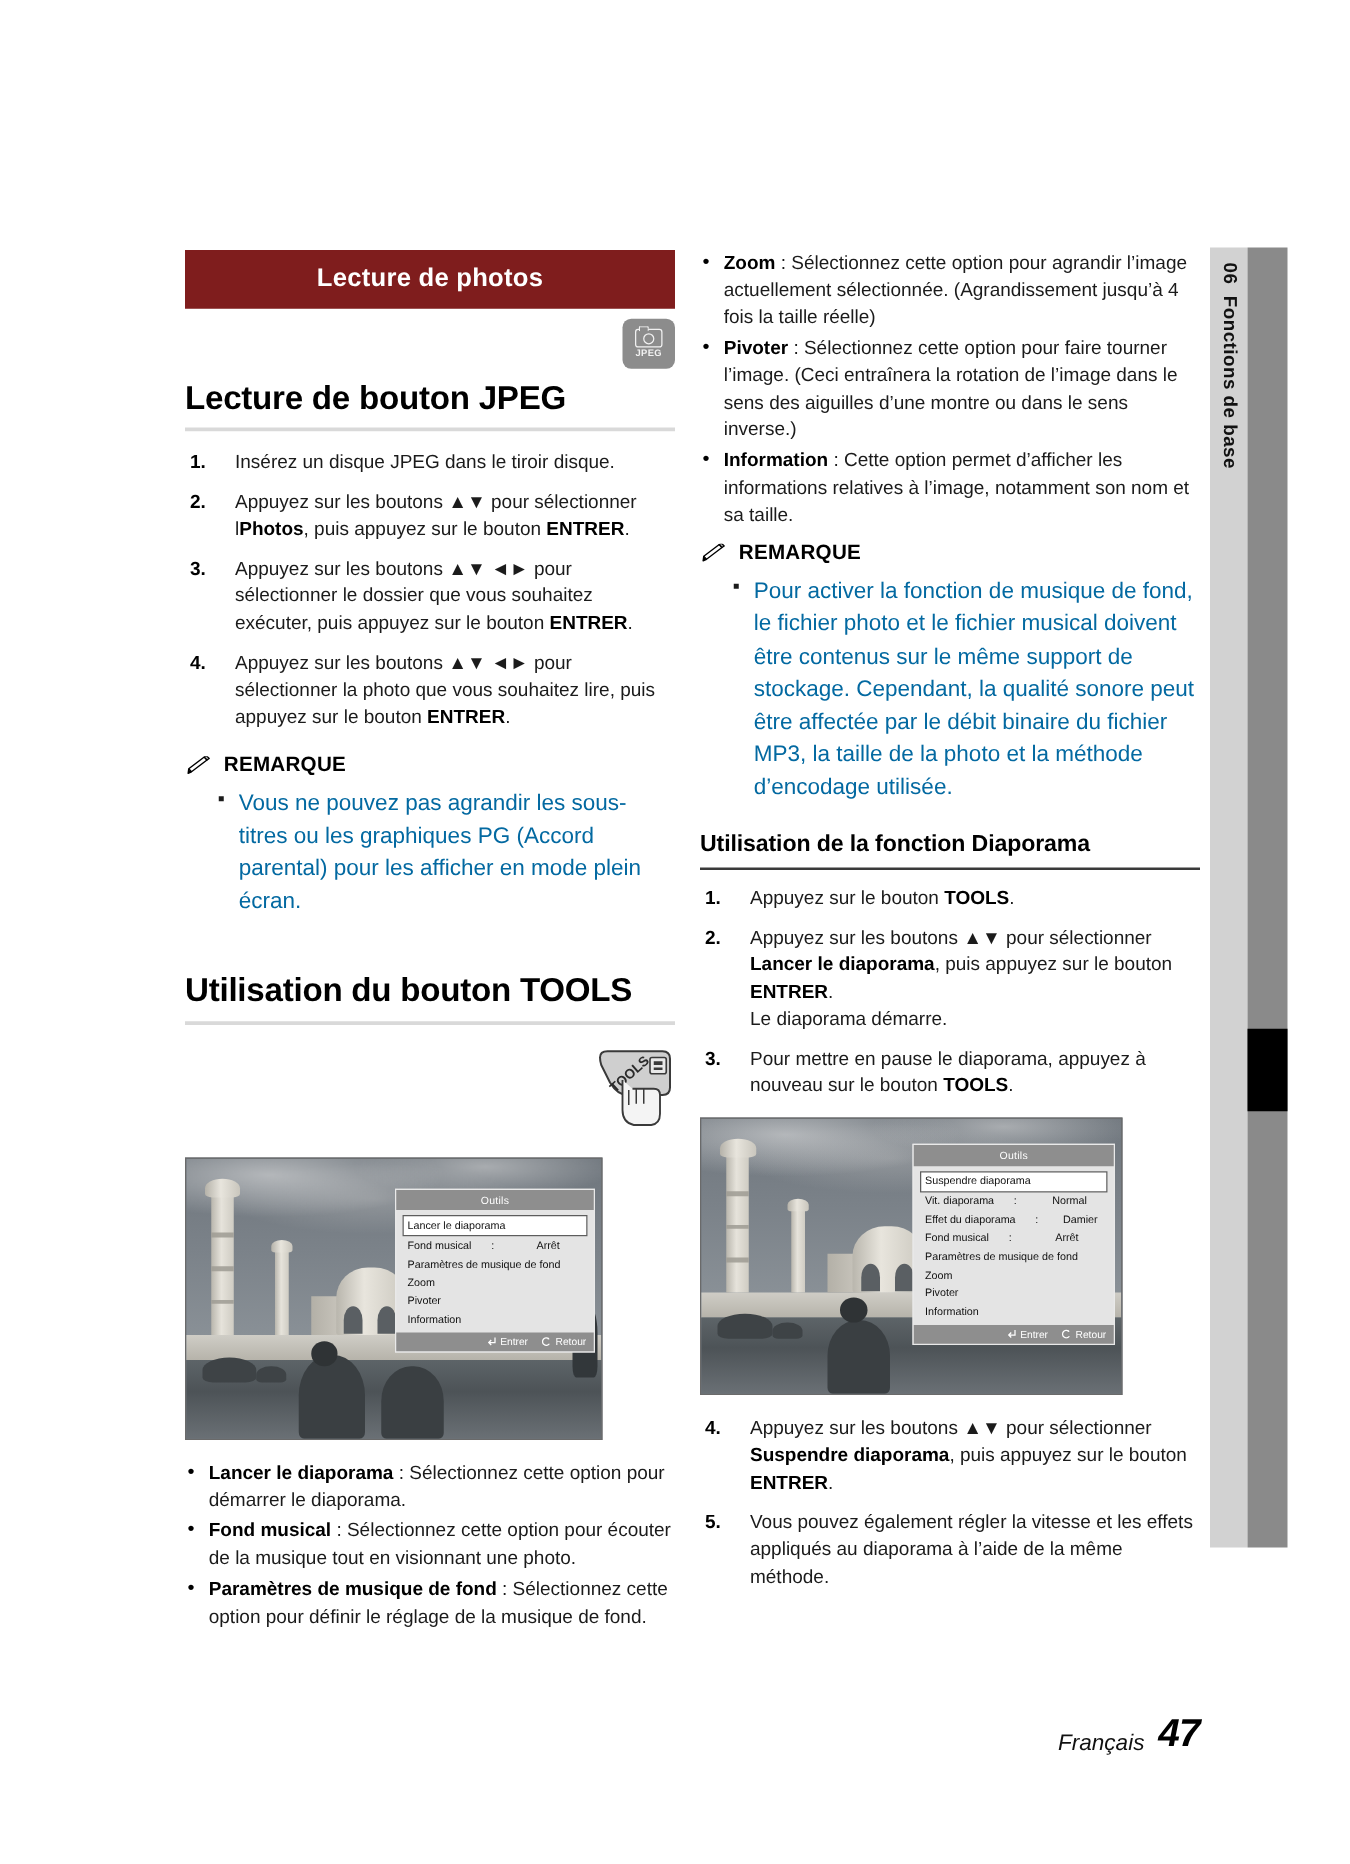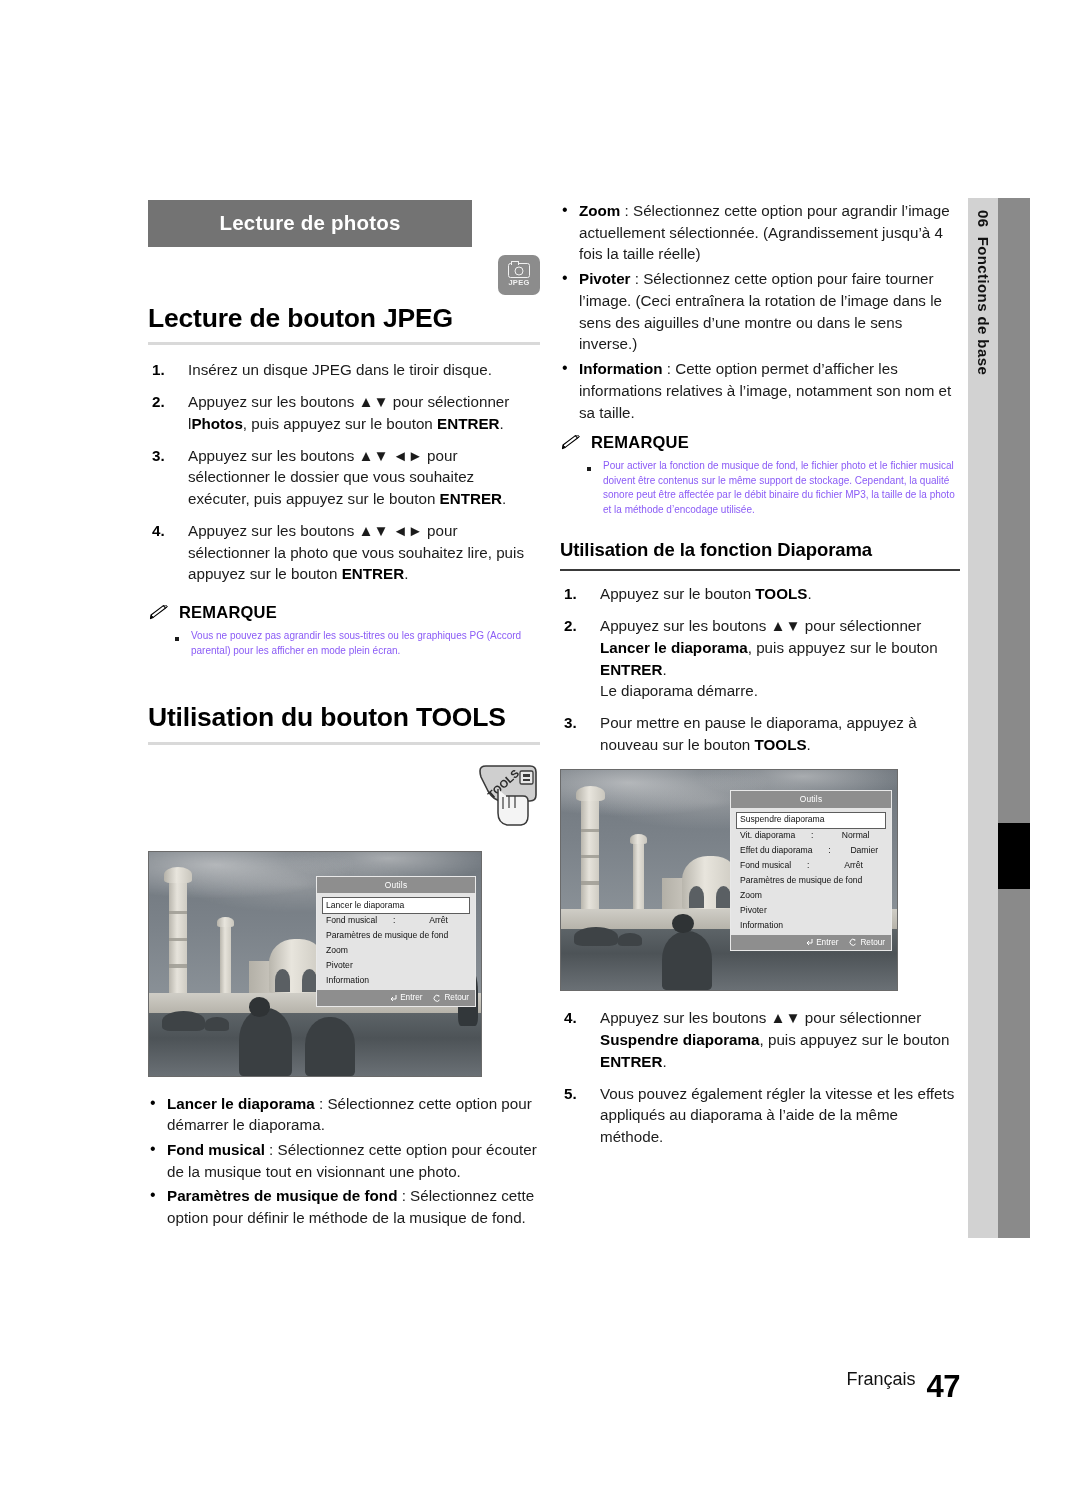--- a/index.html
+++ b/index.html
@@ -9,24 +9,24 @@
     color:#000;position:relative;overflow:hidden;
   }
   .page{position:absolute;inset:0;}
 
   
   .col-left{position:absolute;left:148px;top:200px;width:392px;}
   .col-right{position:absolute;left:560px;top:200px;width:400px;}
 
   
   .section-bar{
-    background:#737373;color:#fff;
+    background:#7f1d1d;color:#fff;
     font-size:20.5px;font-weight:bold;
     text-align:center;letter-spacing:.2px;
-    padding:11px 0 12px 0;width:324px;
+    padding:11px 0 12px 0;width:392px;
   }
 
   
   .badge-row{height:56px;position:relative;}
   .media-badge{
     position:absolute;right:0;top:8px;
     width:42px;height:40px;border-radius:7px;background:#8c8c8c;
     display:flex;flex-direction:column;align-items:center;justify-content:center;
   }
   .media-badge .cam{
@@ -67,21 +67,21 @@
   
   .remarque{margin-top:18px;}
   .remarque .head{
     display:flex;align-items:center;gap:9px;font-size:16.5px;font-weight:bold;
     letter-spacing:.2px;margin-bottom:7px;
   }
   .pencil{flex:0 0 auto;display:block;}
   ul.notes{list-style:none;margin:0;padding:0 0 0 26px;}
   ul.notes > li{
     position:relative;padding-left:17px;margin-bottom:5px;
-    font-size:10px;line-height:1.45;color:#8b5cf6;
+    font-size:18px;line-height:1.45;color:#0369a1;
     font-stretch:condensed;
   }
   ul.notes > li:before{
     content:"";position:absolute;left:1px;top:8px;width:4px;height:4px;background:#1b1b1b;
   }
 
   
   ul.defs{list-style:none;margin:0;padding:0;}
   ul.defs > li{
     position:relative;padding-left:19px;margin-bottom:3px;
@@ -162,21 +162,21 @@
   .side-tab .dark{position:absolute;left:30px;top:0;width:32px;height:100%;background:#8a8a8a;}
   .side-tab .marker{position:absolute;left:30px;top:625px;width:32px;height:66px;background:#000;}
   .side-tab .vtext{
     position:absolute;left:0;top:12px;width:30px;
     writing-mode:vertical-rl;
     font-size:15px;font-weight:bold;color:#111;letter-spacing:.4px;
     white-space:nowrap;text-align:left;line-height:30px;
   }
 
   
-  .footer{position:absolute;right:120px;bottom:86px;display:flex;align-items:flex-start;gap:11px;}
+  .footer{position:absolute;right:120px;bottom:86px;display:flex;align-items:flex-end;gap:11px;font-style:italic;}
   .footer .lang{font-size:18px;color:#111;}
   .footer .pg{font-size:31px;font-weight:bold;color:#000;letter-spacing:-.5px;}
 </style>
 </head>
 <body>
 
 <div class="page">
 
   <div class="col-left">
 
@@ -313,21 +313,21 @@
     </div>
 
     <ul class="defs" style="margin-top:16px;">
       <li>
         <b>Lancer le diaporama</b><span> : Sélectionnez cette option pour démarrer le diaporama.</span>
       </li>
       <li>
         <b>Fond musical</b><span> : Sélectionnez cette option pour écouter de la musique tout en visionnant une photo.</span>
       </li>
       <li>
-        <b>Paramètres de musique de fond</b><span> : Sélectionnez cette option pour définir le méthode de la musique de fond.</span>
+        <b>Paramètres de musique de fond</b><span> : Sélectionnez cette option pour définir le réglage de la musique de fond.</span>
       </li>
     </ul>
   </div>
 
   <div class="col-right">
 
     <ul class="defs">
       <li>
         <b>Zoom</b><span> : Sélectionnez cette option pour agrandir l’image actuellement sélectionnée. (Agrandissement jusqu’à 4 fois la taille réelle)</span>
       </li>

